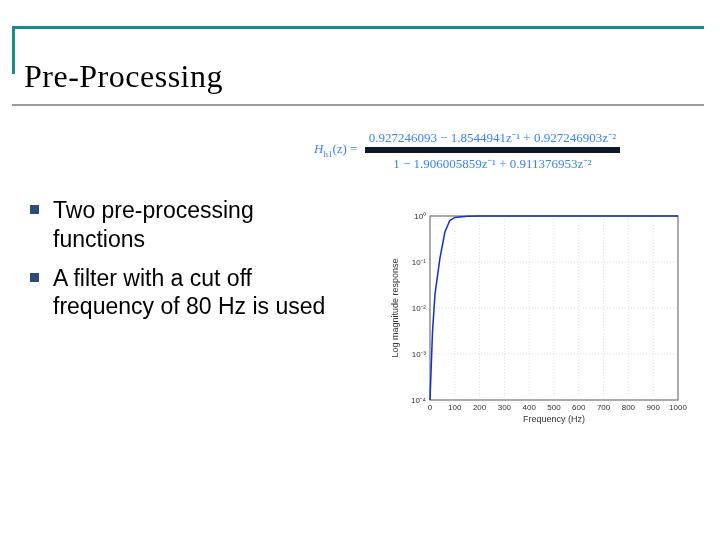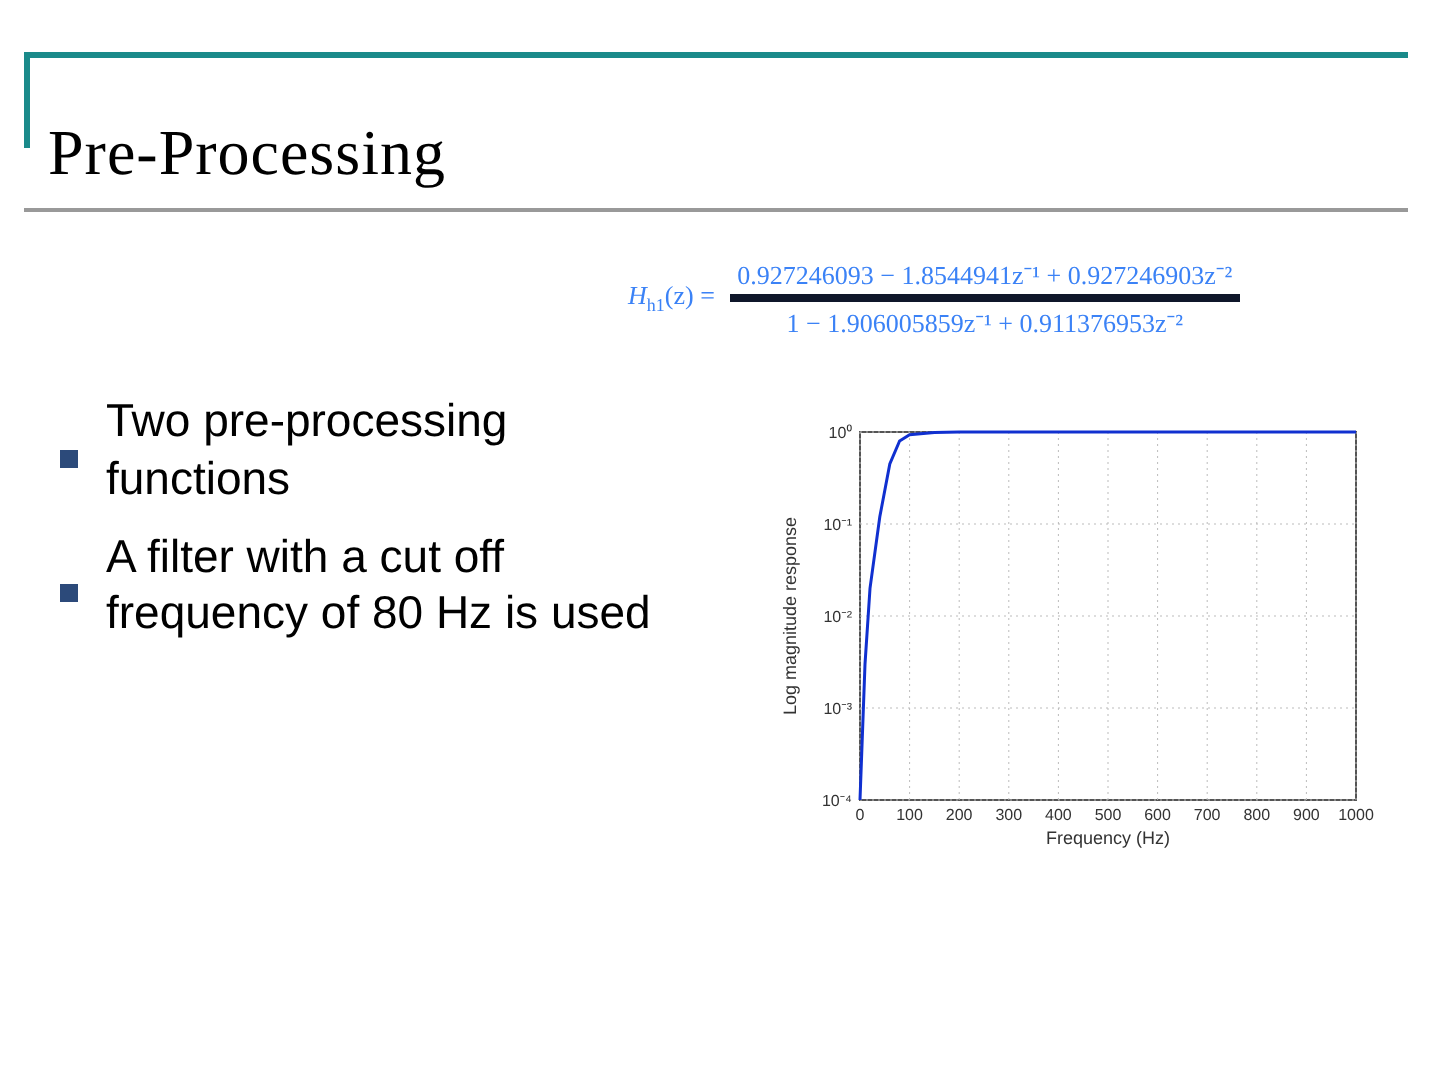--- a/index.html
+++ b/index.html
@@ -53,38 +53,38 @@
     white-space: nowrap;
   }
   .formula .lhs { margin-right: 4px; }
   .formula .frac {
     display: inline-block;
     vertical-align: middle;
     text-align: center;
   }
   .formula .num {
     display: block;
-    border-bottom: 4px solid #0f172a;
+    border-bottom: 6px solid #0f172a;
     padding: 0 4px 1px 4px;
   }
   .formula .den {
     display: block;
     padding-top: 1px;
   }
   .formula sub { font-size: 9px; }
 
   .content {
     position: absolute;
     left: 30px;
     top: 196px;
     width: 320px;
   }
   .bullet-l1 {
     display: flex;
-    align-items: center;
+    align-items: flex-start;
     margin-bottom: 10px;
   }
   .sq {
     width: 9px;
     height: 9px;
     background: #2c4a7a;
     flex: 0 0 9px;
     margin-top: 9px;
     margin-right: 14px;
   }

